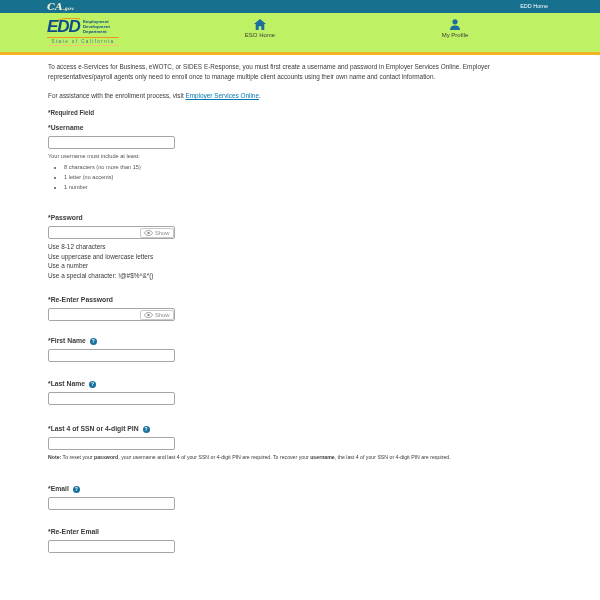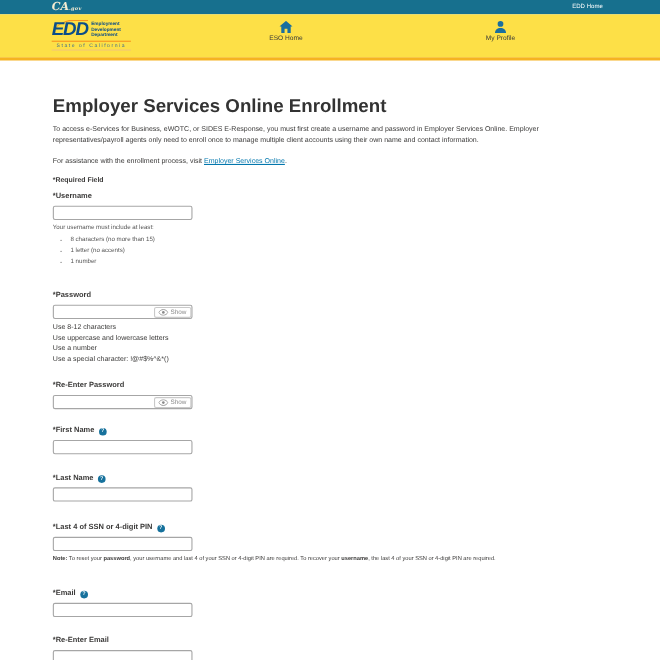--- a/index.html
+++ b/index.html
@@ -17,21 +17,21 @@
     font-family: "DejaVu Serif", serif; font-style: italic; font-weight: bold;
     font-size: 10px; color: #f4ecd2; cursor: pointer;
   }
   .ca-logo .gov { font-size: 4.5px; font-style: italic; letter-spacing: .3px; }
   .topbar-link {
     position: absolute; right: 52px; top: 0; line-height: 13px;
     font-size: 5.5px; color: #ffffff; text-decoration: none; cursor: pointer;
   }
 
   
-  .masthead { position: relative; height: 39px; background: #fde047; }
+  .masthead { position: relative; height: 39px; background: #bef264; }
   .edd-logo { position: absolute; left: 47px; top: 5px; cursor: pointer; }
   .edd-row { display: flex; align-items: flex-start; }
   .edd-acronym {
     font-size: 17px; line-height: 16px; font-weight: bold; font-style: italic;
     color: #0b4d88; letter-spacing: -1px;
     border-top: 1.5px solid #f7941d; border-top-left-radius: 60% 100%;
   }
   .edd-dept { margin-left: 3px; padding-top: 1px; }
   .edd-dept div { font-size: 4.3px; line-height: 5px; font-weight: bold; color: #0b4d88; }
   .edd-state {
@@ -138,21 +138,20 @@
       <path d="M0 11 C0 7.8 2.2 6.4 5 6.4 C7.8 6.4 10 7.8 10 11 Z" fill="#1b6f9e"></path>
     </svg>
     <span>My Profile</span>
   </div>
 </div>
 
 <div class="gold-rule"></div>
 
 <div class="content">
 
-  <h1 class="page-title">Employer Services Online Enrollment</h1>
 
   <p class="intro">To access e-Services for Business, eWOTC, or SIDES E-Response, you must first create a username and password in Employer Services Online. Employer representatives/payroll agents only need to enroll once to manage multiple client accounts using their own name and contact information.</p>
 
   <p class="assist"><span>For assistance with the enrollment process, visit </span><a>Employer Services Online</a><span>.</span></p>
 
   <div class="required-note">*Required Field</div>
 
   <div class="field sec-username">
     <div class="field-label">*Username</div>
     <input class="text-input" type="text" value="" style="">

